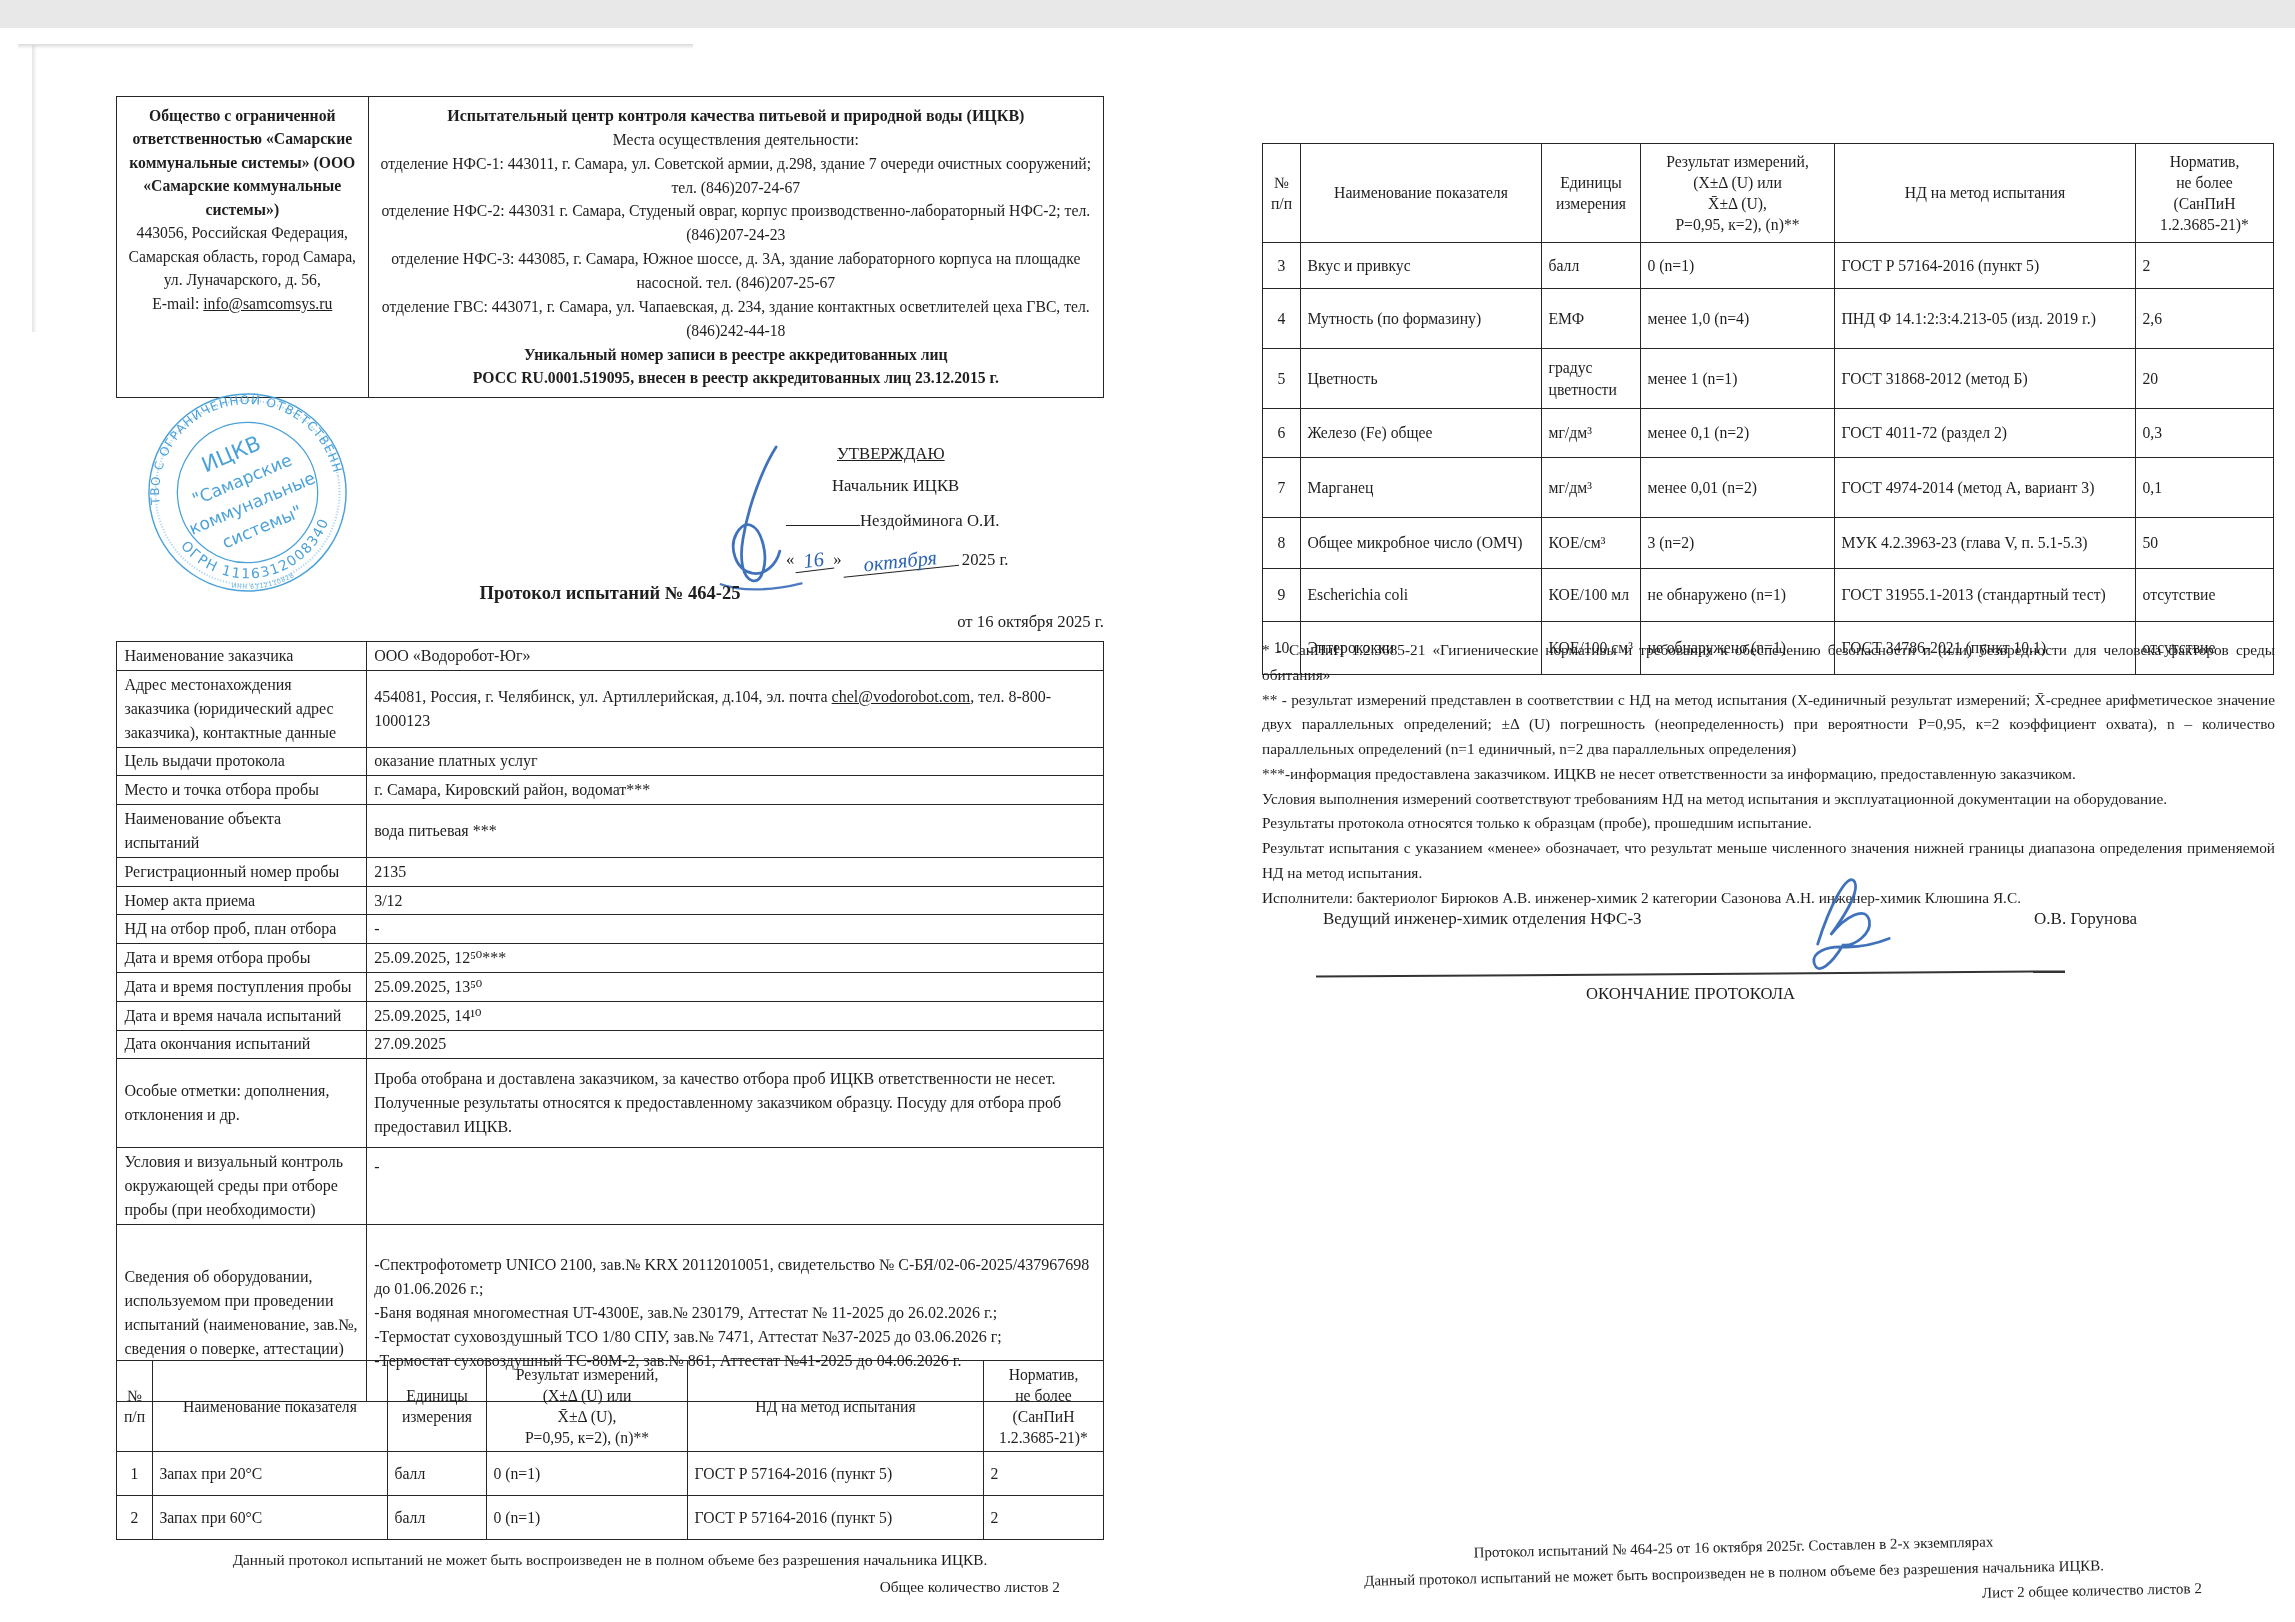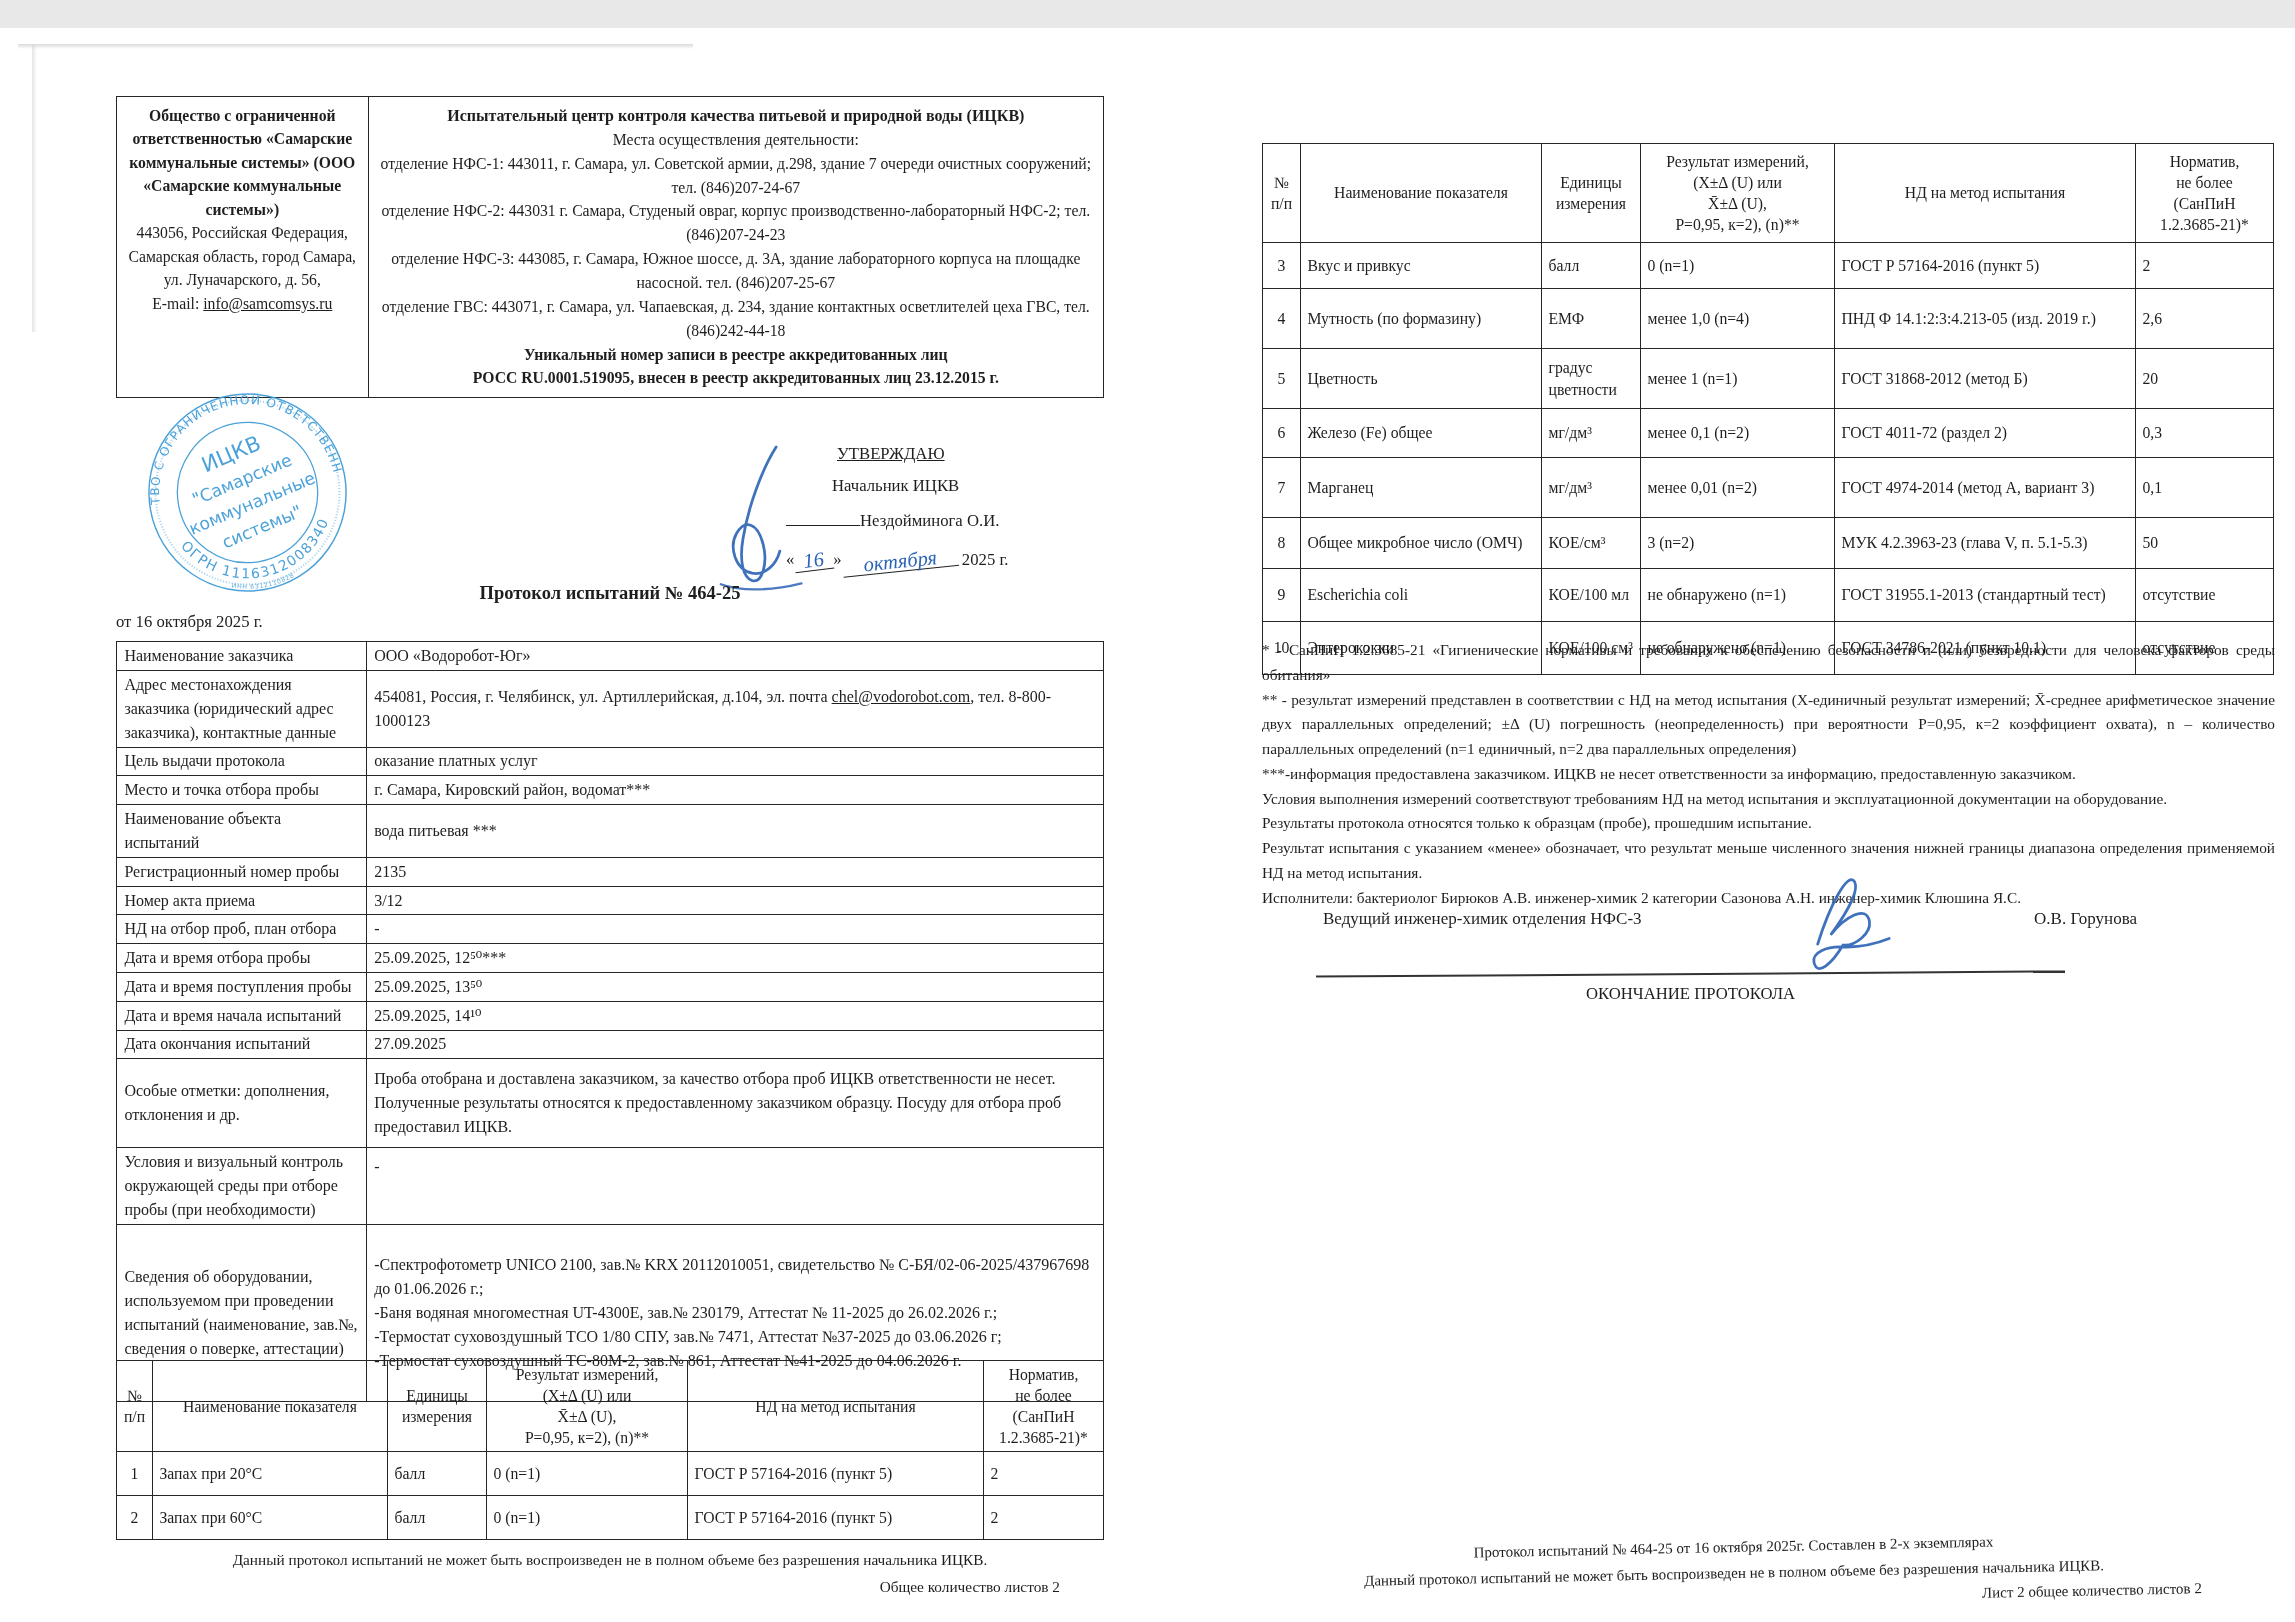--- a/index.html
+++ b/index.html
@@ -38,21 +38,21 @@
   .hand{font-style:italic;color:#2b63b5;font-size:20.4px;}
   .hand-day{display:inline-block;min-width:39px;border-bottom:1.4px solid #222;text-align:center;
     transform:rotate(-7deg) translateY(1.9px);}
   .hand-month{display:inline-block;min-width:116px;border-bottom:1.4px solid #222;text-align:center;
     transform:rotate(-6deg) translateY(2.8px);}
   .sig-svg{position:absolute;}
 
   
   .p1-title{position:absolute;left:116px;top:555px;width:988px;text-align:center;
     font-weight:bold;font-size:18.5px;}
-  .p1-subtitle{position:absolute;left:116px;top:584px;width:988px;text-align:left;font-size:16.7px;}
+  .p1-subtitle{position:absolute;left:116px;top:584px;width:988px;text-align:right;font-size:16.7px;}
 
   
   .info-table{position:absolute;left:116px;top:613px;width:988px;border-collapse:collapse;
     font-size:16px;table-layout:fixed;}
   .info-table td{border:1.4px solid #262626;vertical-align:middle;padding:1.9px 7.4px;line-height:1.5;}
   .info-table td.lbl{width:234px;}
   .r-s{height:23px;}
   .r-addr{height:76px;}
   .r-note{height:89px;}
   .r-cond{height:67px;}

